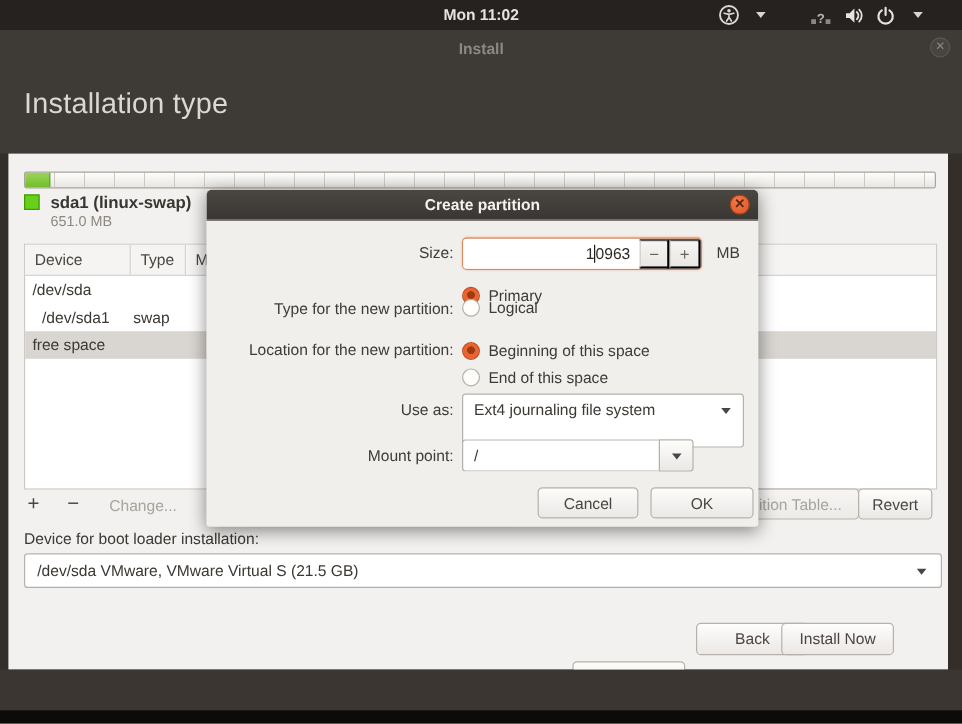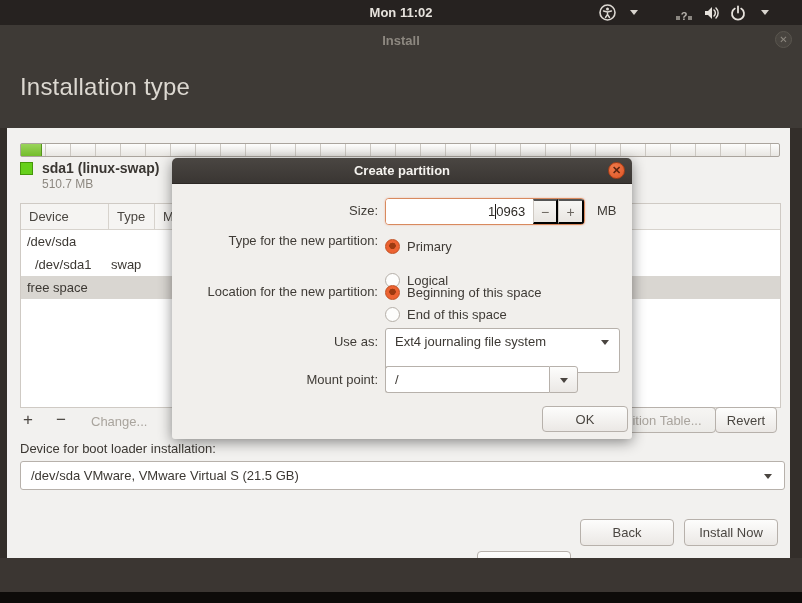--- a/index.html
+++ b/index.html
@@ -52,21 +52,21 @@
   .newtable-btn { position:absolute; left:611px; top:279px; width:98px; height:26px; }
   .revert-btn { position:absolute; left:708px; top:279px; width:62px; height:26px; }
 
   .boot-label { position:absolute; left:13px; top:313px; font-size:13px; color:#3c3833; }
   .boot-select { position:absolute; left:13px; top:333px; width:765px; height:29px; background:#fff; border:1px solid #b7b1ab; border-radius:3px; font-size:13px; color:#3c3833; line-height:27px; padding-left:10px; }
   .boot-select .dd-caret { position:absolute; right:12px; top:12px; }
   .dd-caret { width:0; height:0; border-left:4px solid transparent; border-right:4px solid transparent; border-top:5px solid #4a4540; }
 
   .quit-btn { position:absolute; left:470px; top:391px; width:94px; height:27px;margin-top:32px; }
   .back-btn { position:absolute; left:573px; top:391px; width:94px; height:27px; }
-  .install-btn { position:absolute; left:677px; top:391px; width:94px; height:27px; }
+  .install-btn { position:absolute; left:644px; top:391px; width:94px; height:27px; }
 
   
   .dialog { position:absolute; left:172px; top:158px; width:460px; height:281px; z-index:10; border-radius:5px 5px 3px 3px; box-shadow:0 3px 14px rgba(0,0,0,.45); background:#f1efec; }
   .dlg-titlebar { position:relative; height:26px; background:linear-gradient(#4a4642,#3a3633); border-radius:5px 5px 0 0; border-bottom:1px solid #2c2825; }
   .dlg-title { text-align:center; line-height:25px; color:#f4f2ee; font-size:13px; font-weight:bold; }
   .dlg-close { position:absolute; right:7px; top:4px; width:17px; height:17px; border-radius:50%; background:radial-gradient(circle at 35% 30%, #f07a4a, #dd5526); border:1px solid #a83f18; color:#5c2410; font-size:11px; font-weight:bold; line-height:15px; text-align:center; }
 
   .dlg-label { position:absolute; left:6px; width:200px; text-align:right; font-size:13px; color:#3f3b36; }
 
   .spin-group { position:absolute; left:213px; top:40px; width:200px; height:27px; display:flex; border:1px solid #d88a5e; border-radius:4px; box-shadow:0 0 2px rgba(233,84,32,.35); background:#fff; overflow:hidden; }
@@ -143,21 +143,21 @@
 </div>
 
 <div class="content">
 
   <div class="part-bar">
     <div class="part-bar-seg"></div>
   </div>
 
   <div class="legend-swatch"></div>
   <div class="legend-name">sda1 (linux-swap)</div>
-  <div class="legend-size">510.7 MB</div>
+  <div class="legend-size">651.0 MB</div>
 
   <div class="ptable">
     <div class="ptable-head">
       <div class="hc hc-device">Device</div>
       <div class="hc hc-type">Type</div>
       <div class="hc hc-rest">M</div>
     </div>
     <div class="prow">
       <div class="c-device">/dev/sda</div>
       <div class="c-type"></div>
@@ -201,26 +201,26 @@
     <div class="spin-field">
       <span>1</span>
         <span class="text-caret"></span>
         <span>0963</span>
     </div>
     <button class="spin-btn spin-minus">−</button>
     <button class="spin-btn spin-plus">+</button>
   </div>
   <div class="unit-label">MB</div>
 
-  <div class="dlg-label" style="top:75px;text-align:right;">Type for the new partition:</div>
+  <div class="dlg-label" style="top:92px;text-align:right;">Type for the new partition:</div>
   <div class="radio-row" style="top:78px;">
     <span class="radio checked"></span>
     <span>Primary</span>
   </div>
-  <div class="radio-row" style="top:112px;align-items:center;">
+  <div class="radio-row" style="top:88px;align-items:center;">
     <span class="radio"></span>
     <span>Logical</span>
   </div>
 
   <div class="dlg-label" style="top:126px;">Location for the new partition:</div>
   <div class="radio-row" style="top:124px;">
     <span class="radio checked"></span>
     <span>Beginning of this space</span>
   </div>
   <div class="radio-row" style="top:146px;">
@@ -235,17 +235,18 @@
   </div>
 
   <div class="dlg-label" style="top:214px;">Mount point:</div>
   <div class="mount-field">
     <span>/</span>
   </div>
   <div class="mount-btn">
     <span class="dd-caret"></span>
   </div>
 
+  <button class="btn cancel-btn">Cancel</button>
   <button class="btn ok-btn">OK</button>
 </div>
 
 <div class="desktop-strip"></div>
 <div class="black-strip"></div>
 
 </body></html>

